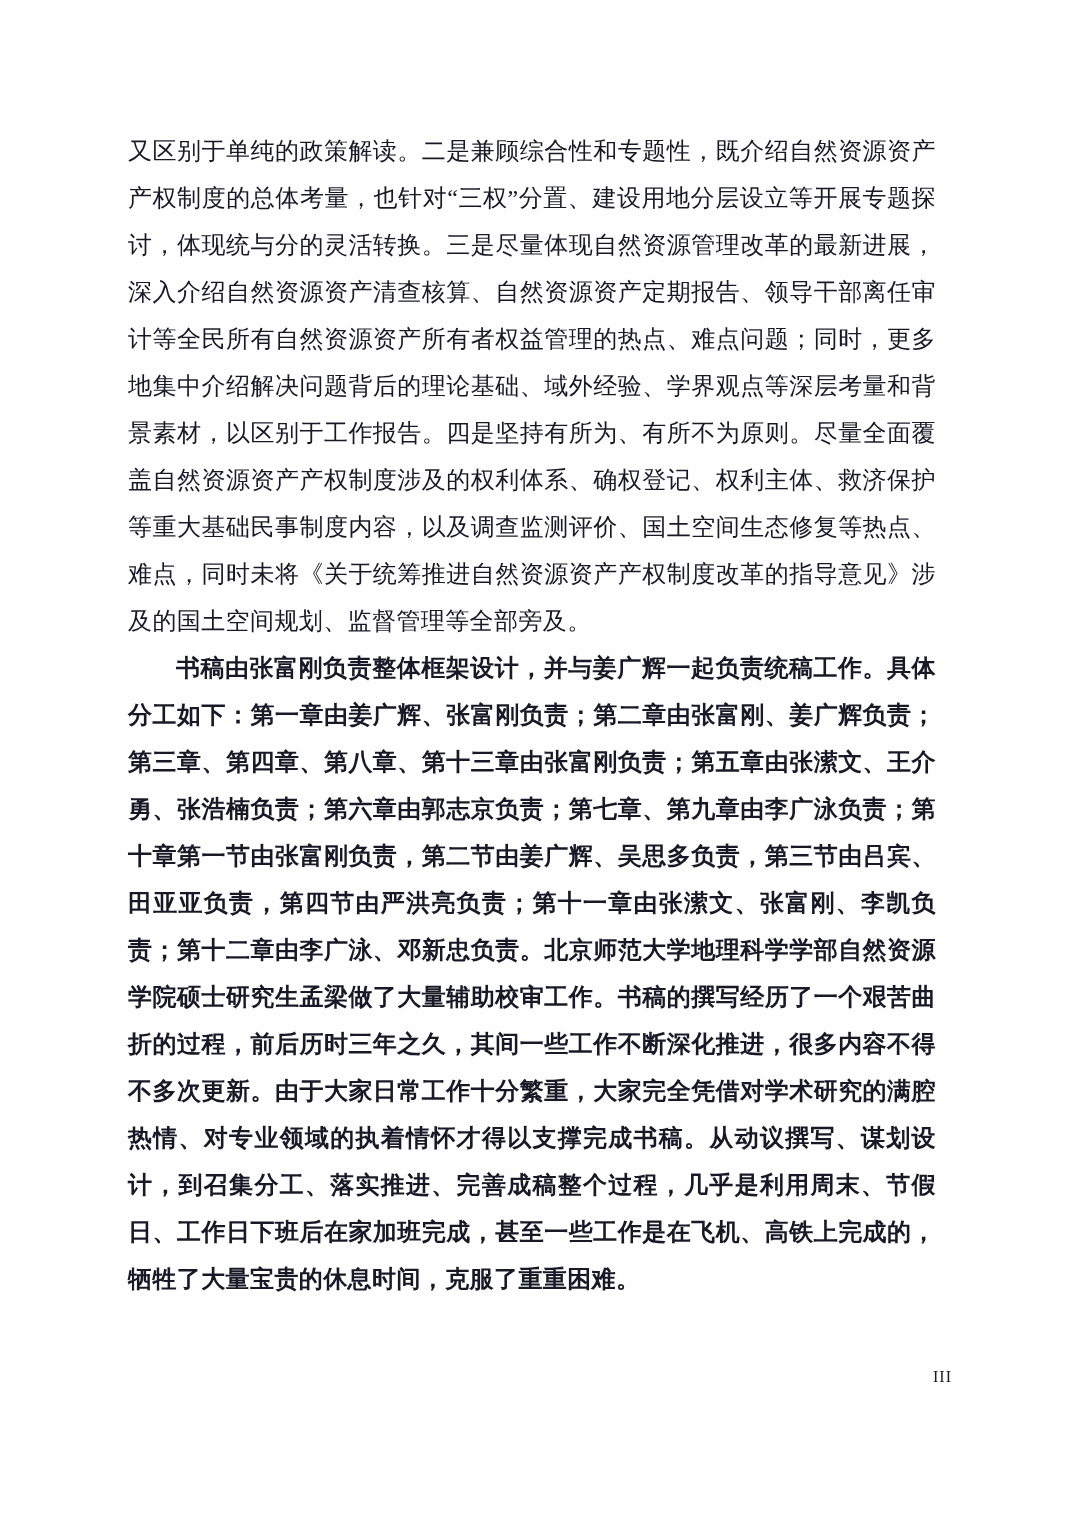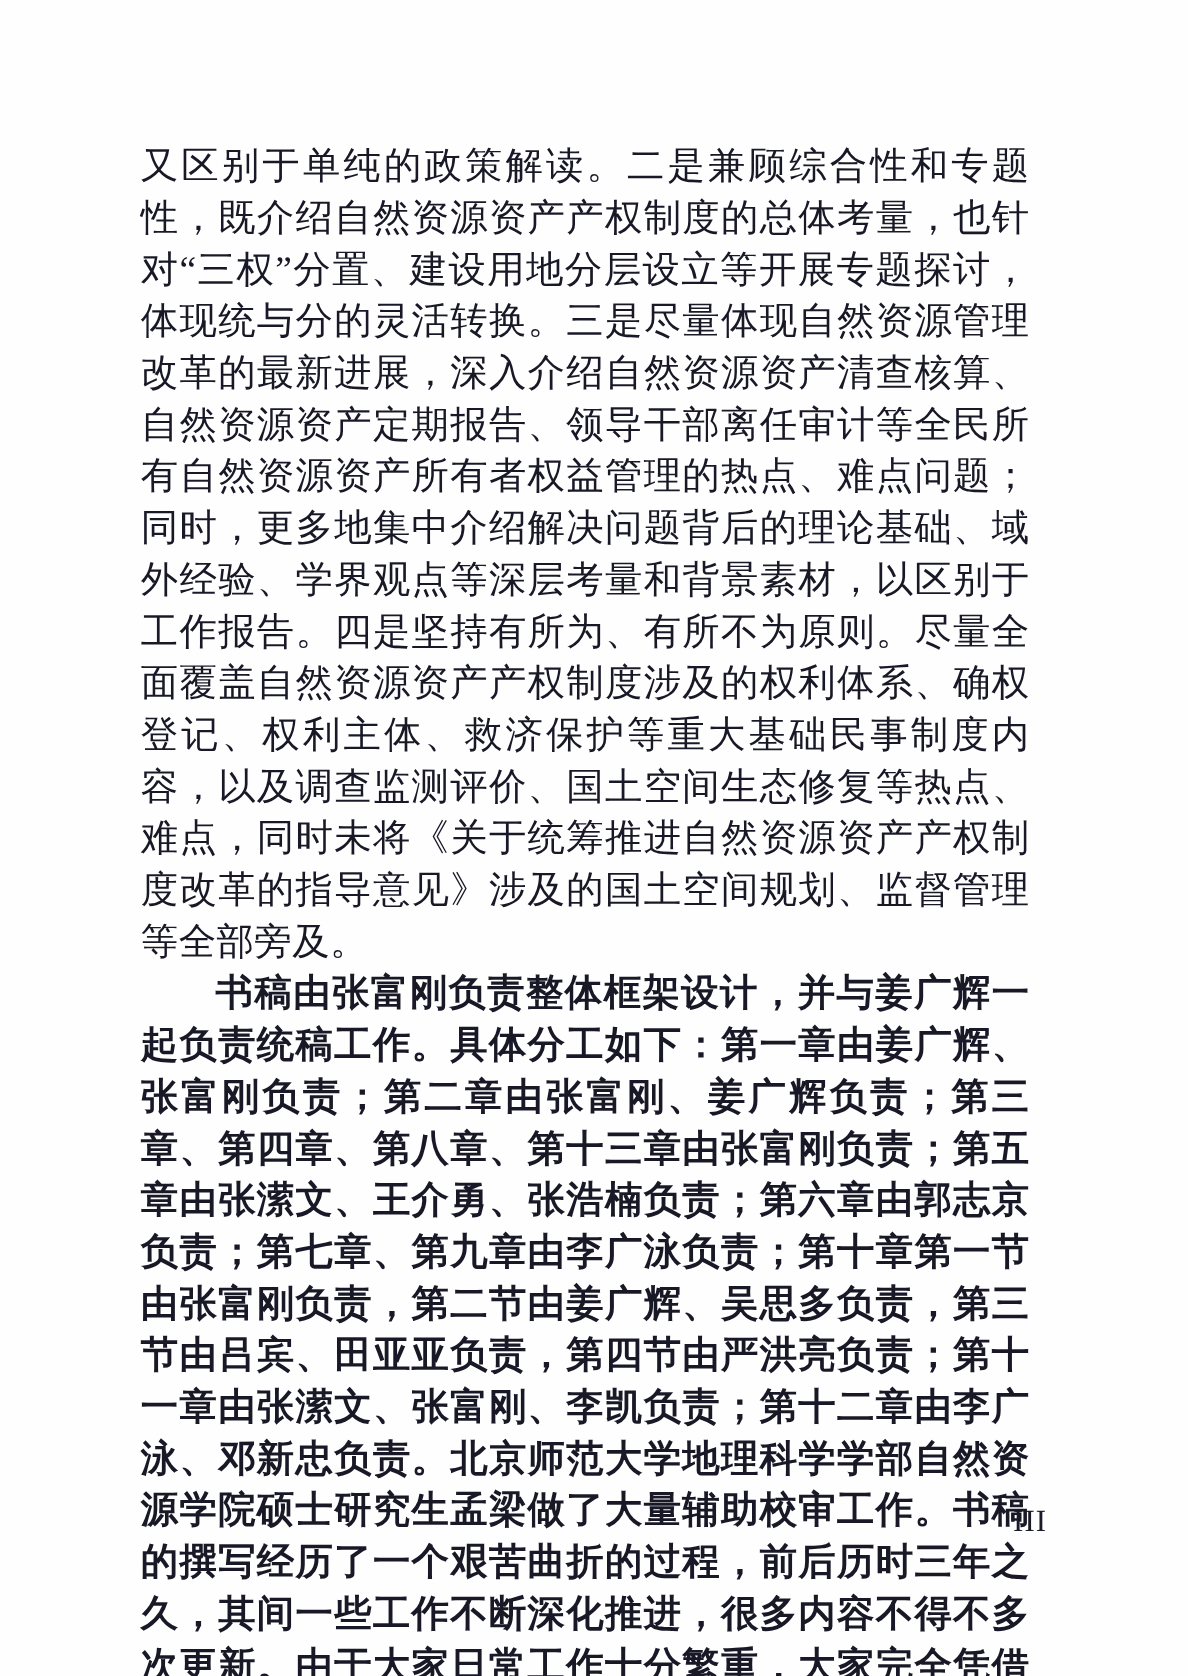--- a/index.html
+++ b/index.html
@@ -23,42 +23,42 @@
     background: #fefefe;
   }
   .content {
     position: absolute;
     left: 128px;
     top: 128px;
     width: 824px;
   }
   .para {
     margin: 0 16px 0 0;
-    font-size: 34px;
+    font-size: 24px;
     line-height: 47px;
     text-align: justify;
     text-justify: inter-ideograph;
     letter-spacing: 0.4px;
     color: #181826;
     font-family: "Liberation Serif", "DejaVu Serif", serif;
   }
   .para + .para {
     margin-top: 0px;
     font-weight: bold;
   }
   .indent {
     text-indent: 2em;
   }
   .page-number {
     position: absolute;
     left: 0;
     top: 1368px;
     width: 952px;
     text-align: right;
-    font-size: 28px;
+    font-size: 16px;
     letter-spacing: 1px;
     color: #1a1a28;
     font-family: "Liberation Serif", "DejaVu Serif", serif;
   }
 </style>
 </head>
 <body>
 
 <div class="page">
   <div class="content">

